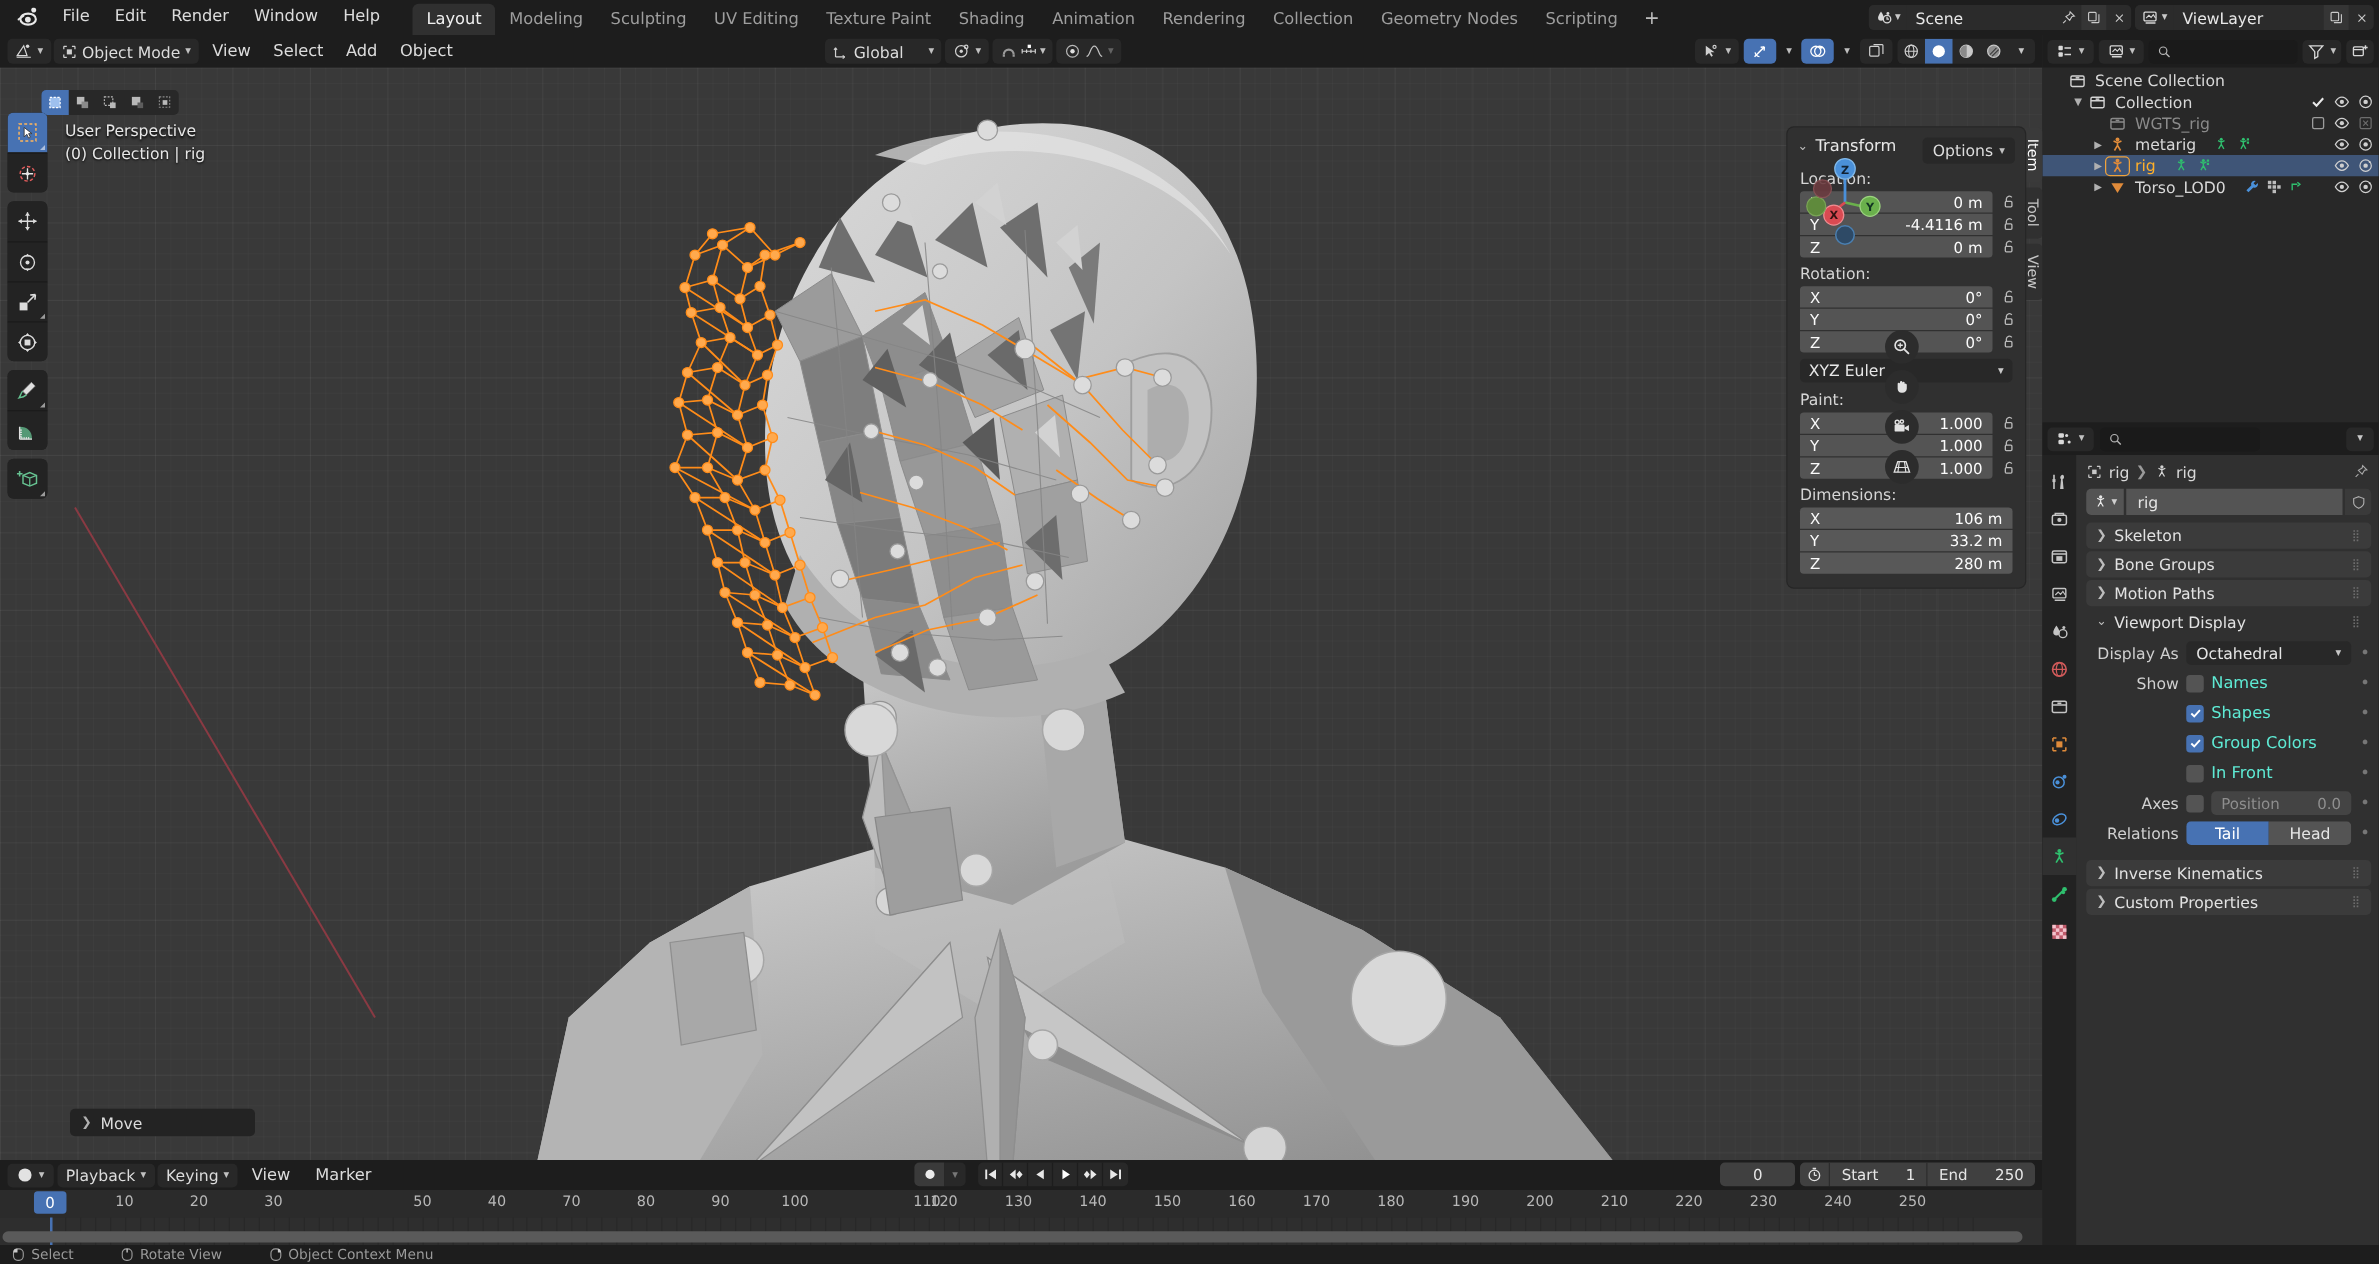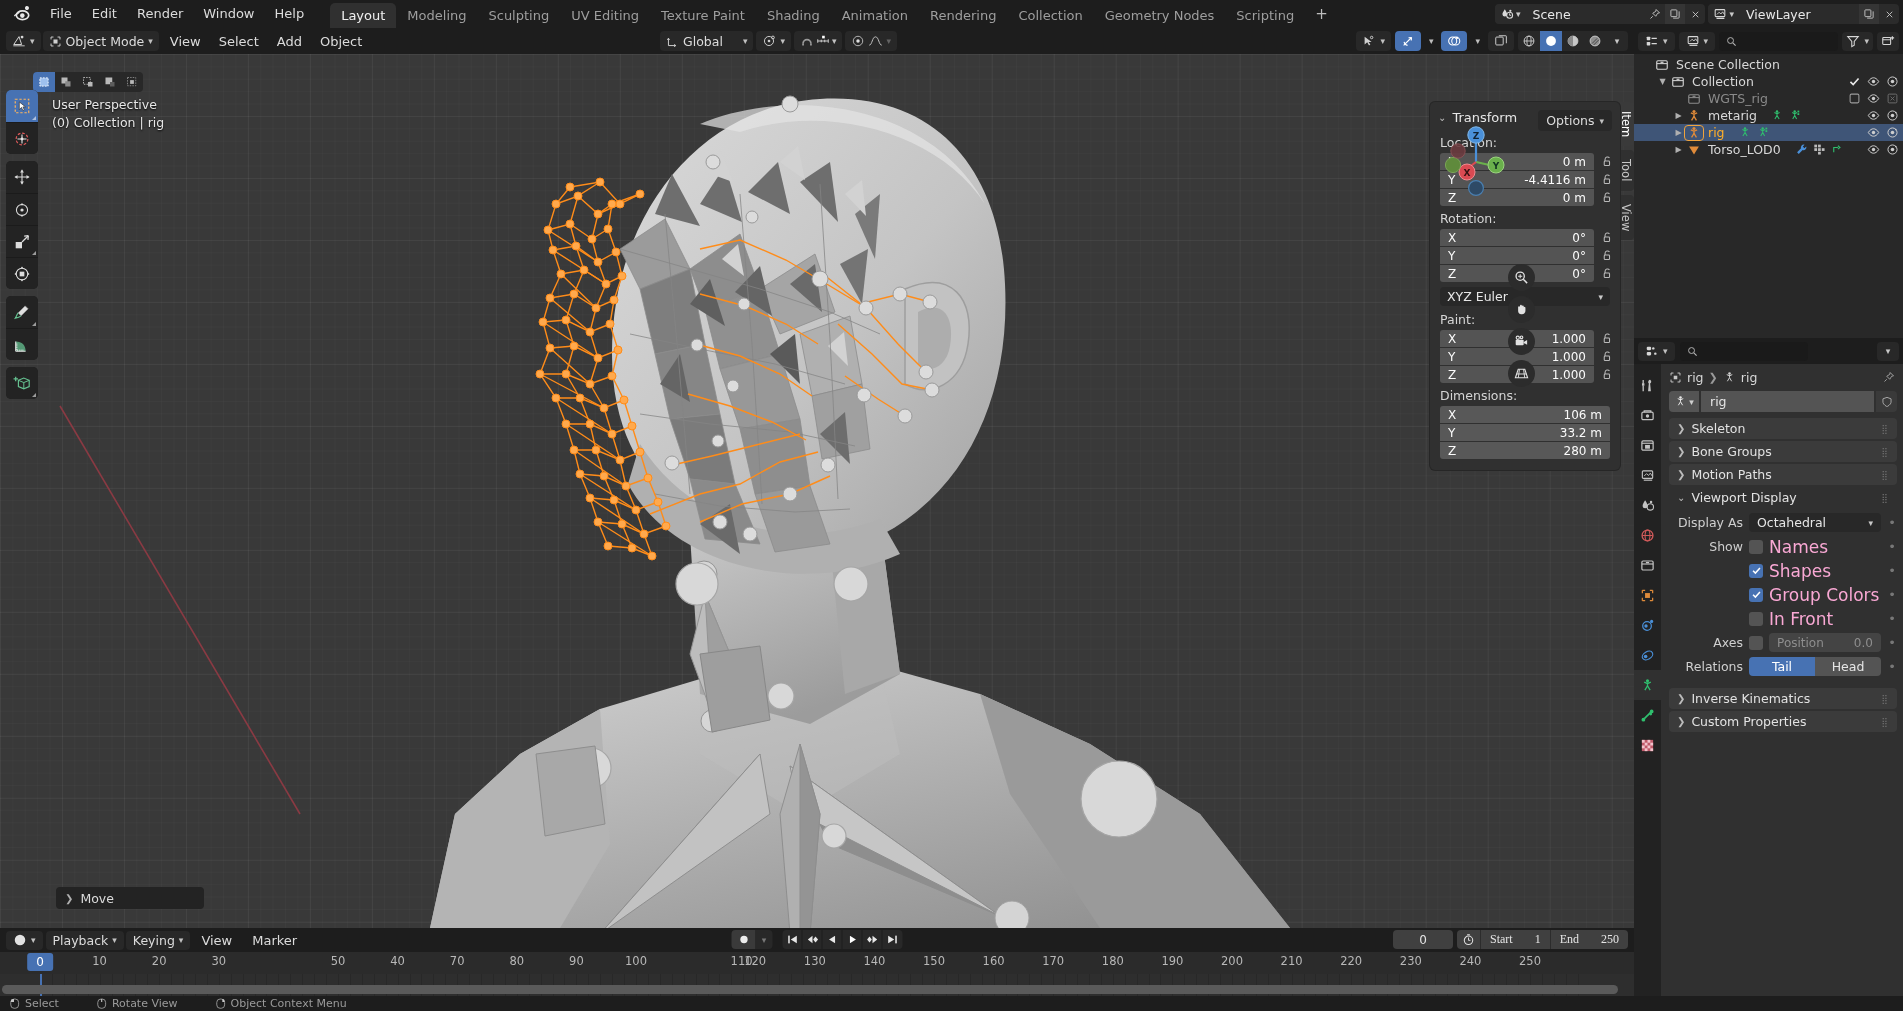--- a/index.html
+++ b/index.html
@@ -159,21 +159,21 @@
   .tl-btn { height:19px; background:#282828; border-radius:4px; display:flex; align-items:center; gap:4px; padding:0 7px; font-size:12.5px; color:#dcdcdc; }
   .tl-menu { padding:1px 9px; font-size:13px; color:#dcdcdc; }
   .tl-center { position:absolute; left:50%; transform:translateX(-50%); display:flex; align-items:center; gap:4px; top:2px;}
   .tl-rec { width:24px; height:19px; background:#3a3a3a; border-radius:4px 0 0 4px; display:flex; align-items:center; justify-content:center;}
   .tl-recchev { width:17px; height:19px; background:#282828; border-radius:0 4px 4px 0; display:flex; align-items:center; justify-content:center; color:#777; font-size:9px;}
   .tl-transport { display:flex; background:#282828; border-radius:4px; overflow:hidden; margin-left:6px; }
   .tl-transport > div { width:20px; height:19px; display:flex; align-items:center; justify-content:center; border-right:1px solid #1d1d1d;}
   .tl-transport > div:last-child { border-right:none; }
   .tl-right { position:absolute; right:6px; top:2px; display:flex; align-items:center; gap:4px;}
   .tl-num { height:19px; min-width:60px; background:#404040; border-radius:4px; display:flex; align-items:center; justify-content:center; font-size:12px;}
-  .tl-startend { height:19px; background:#404040; border-radius:4px; display:flex; align-items:center; overflow:hidden;font-family:Liberation Serif, serif;}
+  .tl-startend { height:19px; background:#404040; border-radius:4px; display:flex; align-items:center; overflow:hidden;}
   .tl-se-cell { display:flex; align-items:center; gap:22px; padding:0 9px; height:19px; font-size:12px; border-right:1px solid #2c2c2c;}
   .tl-se-cell:last-child { border-right:none; }
   .tl-ruler { position:relative; height:22px; background:#2b2b2b; }
   .tl-tick { position:absolute; top:2px; font-size:11.5px; color:#b8b8b8; transform:translateX(-50%); }
   .tl-body { position:relative; height:22px; background:#2e2e2e; }
   .tl-gridline { position:absolute; top:0; bottom:0; width:1px; background:#282828; }
   .tl-playhead { position:absolute; top:0; bottom:0; width:2px; background:#4772b3; }
   .tl-phlabel {
     position:absolute; top:1px; height:18px; background:#4772b3; border-radius:3px;
     color:#fff; font-size:12px; display:flex; align-items:center; justify-content:center;
@@ -212,21 +212,21 @@
   }
   .pr-panel .dots { margin-left:auto; color:#6d6d6d; font-size:9px; letter-spacing:1px;}
   .pr-open { background:transparent; }
   .pr-content { padding:2px 6px 6px 8px; }
   .pr-row { display:flex; align-items:center; height:21px; margin-bottom:3px; gap:6px;}
   .pr-rowlabel { width:74px; text-align:right; font-size:12.5px; color:#d0d0d0; }
   .pr-dropdown { flex:1; height:19px; background:#282828; border-radius:4px; display:flex; align-items:center; justify-content:space-between; padding:0 8px; font-size:12.5px; }
   .pr-dot { width:10px; color:#777; text-align:center; font-size:13px;}
   .pr-check { width:14px; height:14px; border-radius:3px; background:#545454; display:flex; align-items:center; justify-content:center;}
   .pr-check.on { background:#4772b3; }
-  .pr-checklabel { font-size:17px; color:#f9a8d4; }
+  .pr-checklabel { font-size:13px; color:#5eead4; }
   .pr-posfield { flex:1; height:19px; background:#444; border-radius:4px; display:flex; align-items:center; justify-content:center; gap:30px; font-size:12px; color:#8e8e8e;}
   .pr-toggle { flex:1; height:19px; display:flex; border-radius:4px; overflow:hidden;}
   .pr-toggle > div { flex:1; display:flex; align-items:center; justify-content:center; background:#545454; font-size:12.5px;}
   .pr-toggle > div.on { background:#4772b3; color:#fff;}
 
   
   .statusbar {
     position:absolute; left:0; bottom:0; width:1903px; height:15px; background:#1d1d1d;
     display:flex; align-items:center; gap:6px; padding-left:10px; font-size:11px; color:#9a9a9a;
   }

